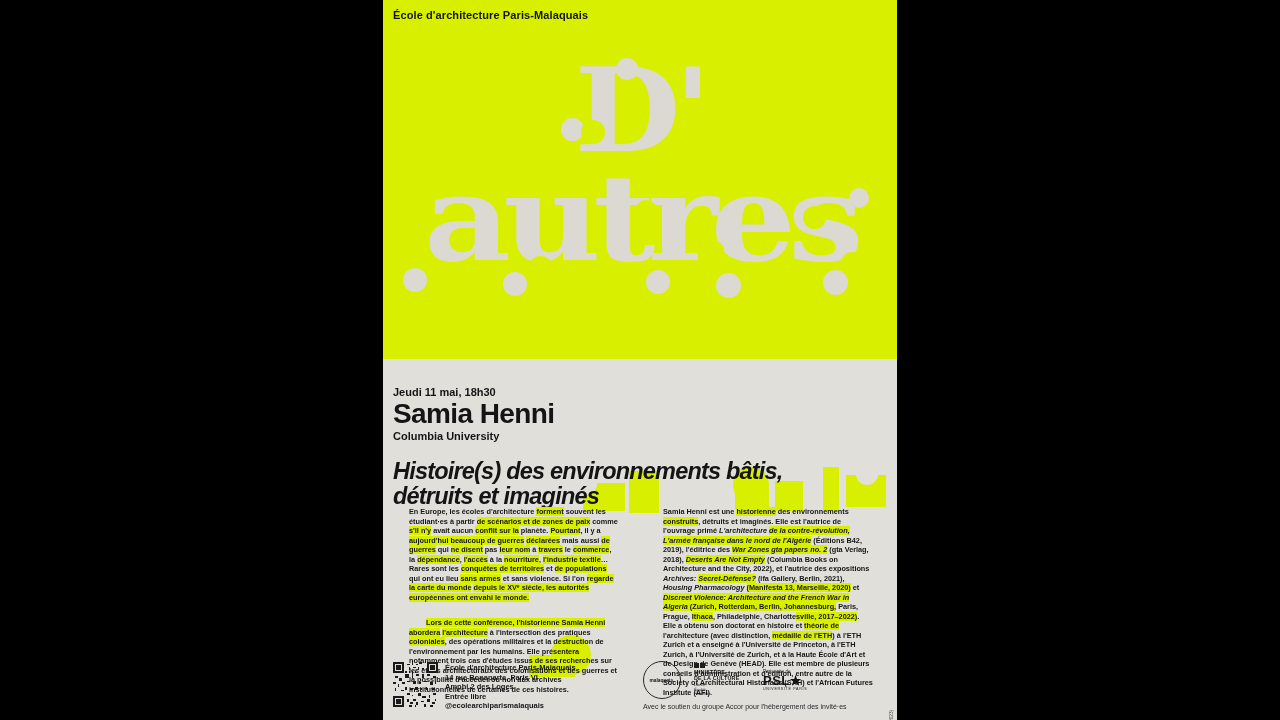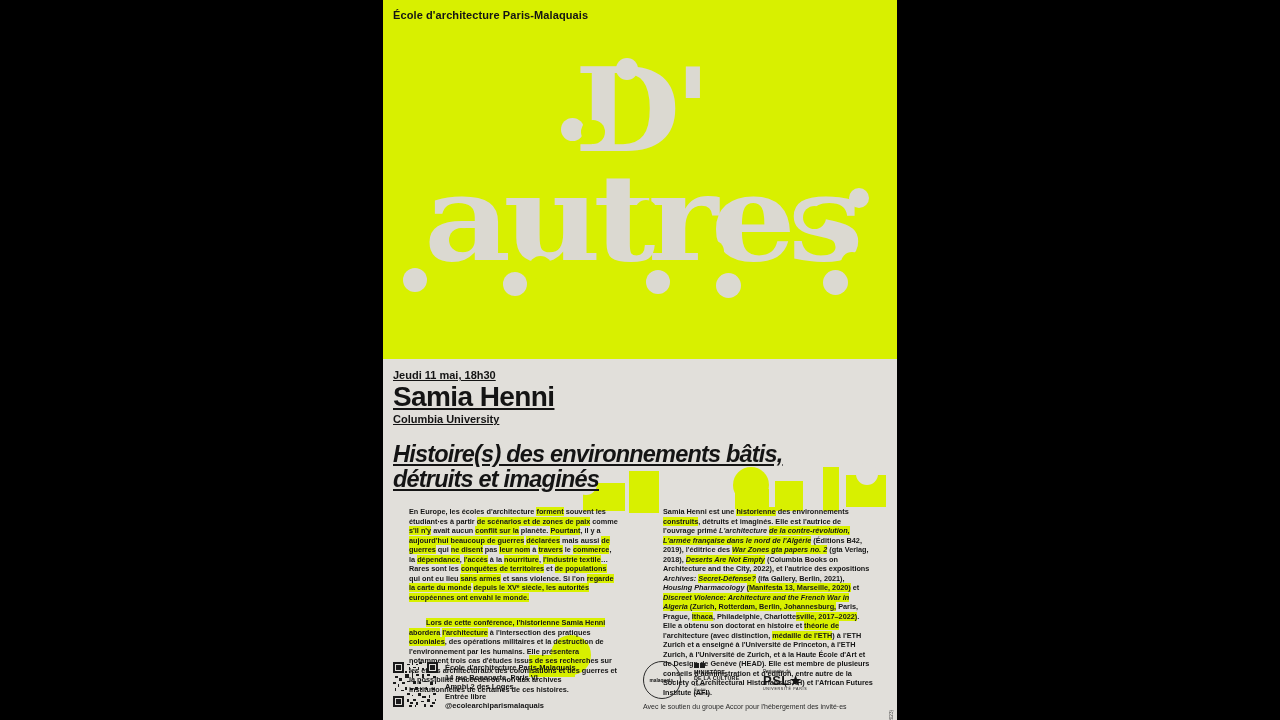--- a/index.html
+++ b/index.html
@@ -20,21 +20,21 @@
   .d2{position:absolute;top:158px;left:50%;font-size:120px;line-height:1;letter-spacing:-7px;
     transform:translateX(-50%) scaleX(1.12);white-space:nowrap;}
   .circ{position:absolute;border-radius:50%;}
   .c-y{background:#d8f000;}
   .c-g{background:#dbd9d1;}
   
   .bottom{position:relative;width:514px;height:361px;background:#e1dfda;overflow:hidden;color:#141414;}
   .frag{position:absolute;background:#d8f000;}
   .frag-c{border-radius:50%;}
   .notch{position:absolute;background:#e1dfda;border-radius:50%;}
-  .event{position:absolute;left:10px;top:10px;z-index:2;text-decoration:underline;}
+  .event{position:absolute;left:10px;top:27px;z-index:2;}
   .date{font-size:11px;font-weight:700;}
   .speaker{font-size:28px;font-weight:700;letter-spacing:-0.6px;line-height:30px;margin-top:1px;}
   .affil{font-size:11px;font-weight:700;margin-top:1px;}
   .talk{font-size:23.5px;font-weight:700;font-style:italic;letter-spacing:-0.8px;line-height:25px;margin-top:17px;}
   .cols{position:absolute;left:10px;top:132px;width:496px;display:flex;gap:12px;z-index:2;}
   .col{font-size:7.3px;font-weight:700;line-height:9.5px;color:#161616;}
   .col-l{width:242px;}
   .col-r{width:242px;}
   .col p{margin:16px;}
   .p2{text-indent:17px;}

